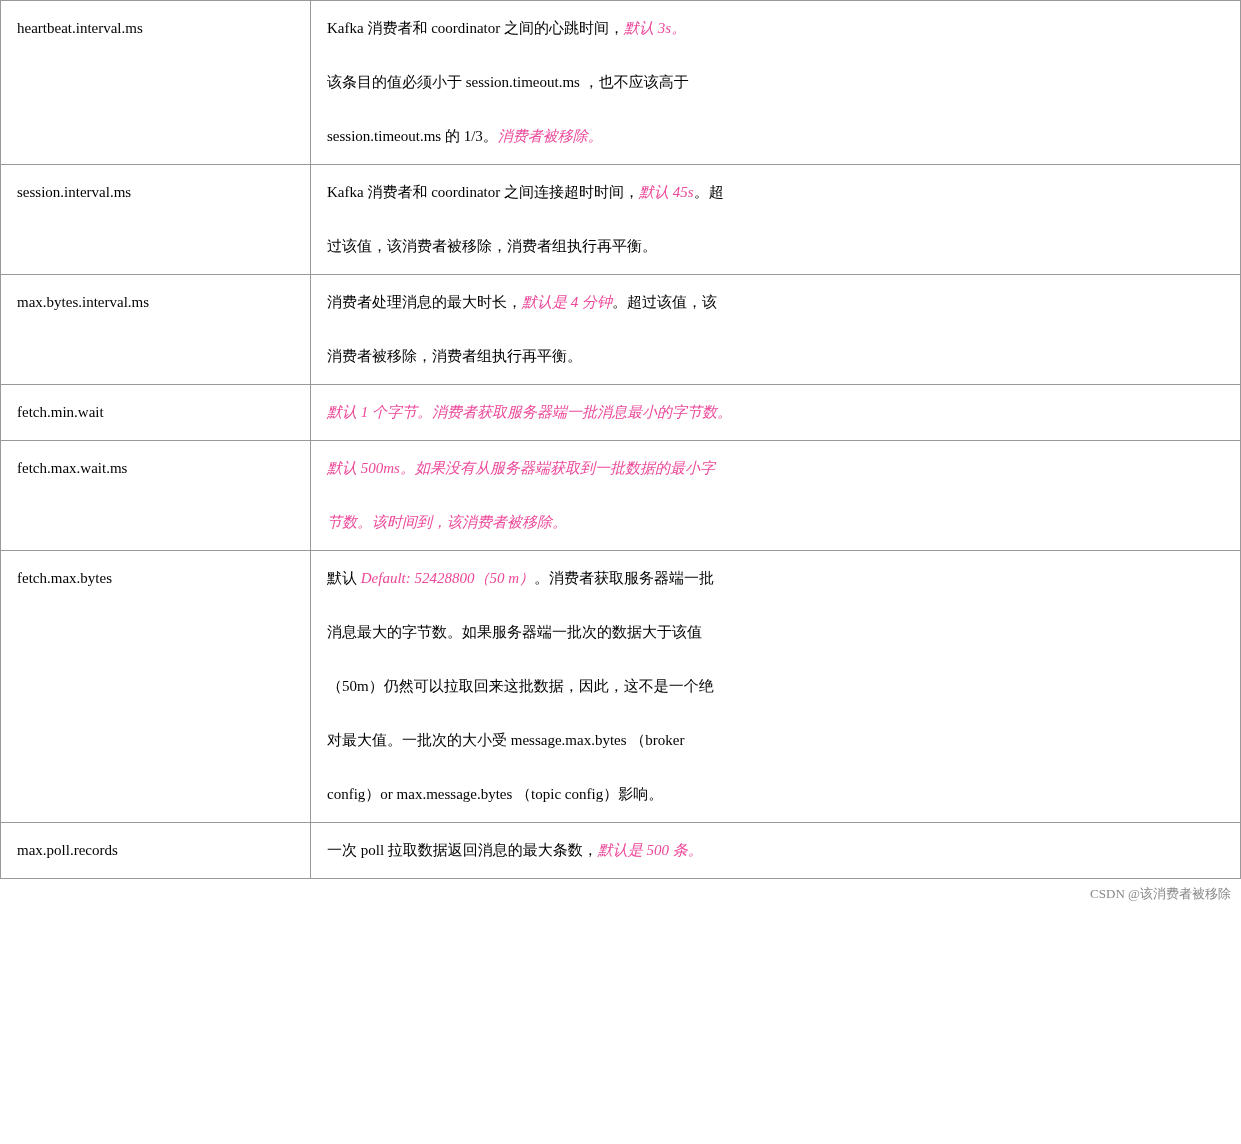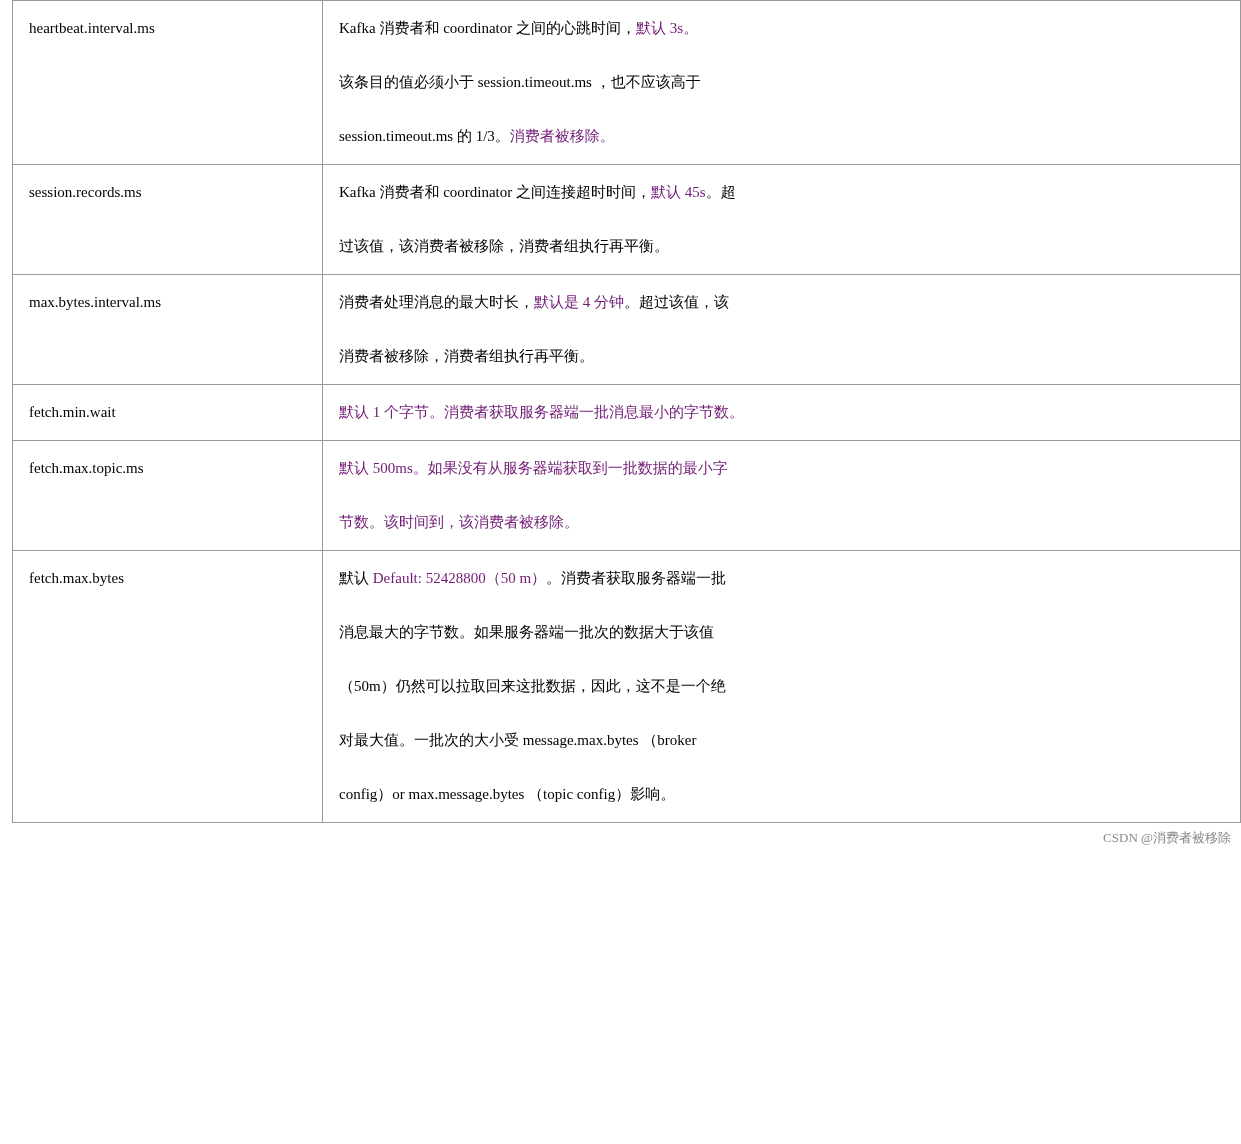--- a/index.html
+++ b/index.html
@@ -5,21 +5,20 @@
     * { box-sizing: border-box; margin: 0; padding: 0; }
     body {
       font-family: "SimSun", "宋体", "Microsoft YaHei", "微软雅黑", serif;
       font-size: 15px;
       background: #fff;
       color: #000;
     }
     .table-container {
       width: 1241px;
       border-collapse: collapse;
-      padding-left: 12px;
     }
     table {
       width: 100%;
       border-collapse: collapse;
     }
     td {
       border: 1px solid #999;
       vertical-align: top;
       padding: 14px 16px;
       line-height: 1.8;
@@ -28,55 +27,60 @@
       width: 310px;
       font-size: 15px;
       font-weight: normal;
       color: #000;
     }
     .col-val {
       font-size: 15px;
       color: #000;
     }
     .red {
-      color: #701a75;
+      color: #ec4899;
+      font-style: italic;
     }
     .footer-bar {
       text-align: right;
       font-size: 13px;
       color: #888;
       padding: 6px 10px 4px 0;
     }
   </style>
 </head>
 <body>
 
 <div class="table-container">
   <table>
     <tbody id="table-body">
     <tr>
           <td class="col-key">heartbeat.interval.ms</td>
           <td class="col-val">Kafka 消费者和 coordinator 之间的心跳时间，<span class="red">默认 3s。</span><br><br>该条目的值必须小于 session.timeout.ms ，也不应该高于<br><br>session.timeout.ms 的 1/3。<span class="red">消费者被移除。</span></td>
         </tr>
         <tr>
-          <td class="col-key">session.records.ms</td>
+          <td class="col-key">session.interval.ms</td>
           <td class="col-val">Kafka 消费者和 coordinator 之间连接超时时间，<span class="red">默认 45s</span>。超<br><br>过该值，该消费者被移除，消费者组执行再平衡。</td>
         </tr>
         <tr>
           <td class="col-key">max.bytes.interval.ms</td>
           <td class="col-val">消费者处理消息的最大时长，<span class="red">默认是 4 分钟</span>。超过该值，该<br><br>消费者被移除，消费者组执行再平衡。</td>
         </tr>
         <tr>
           <td class="col-key">fetch.min.wait</td>
           <td class="col-val"><span class="red">默认 1 个字节。消费者获取服务器端一批消息最小的字节数。</span></td>
         </tr>
         <tr>
-          <td class="col-key">fetch.max.topic.ms</td>
+          <td class="col-key">fetch.max.wait.ms</td>
           <td class="col-val"><span class="red">默认 500ms。如果没有从服务器端获取到一批数据的最小字</span><br><br><span class="red">节数。该时间到，该消费者被移除。</span></td>
         </tr>
         <tr>
           <td class="col-key">fetch.max.bytes</td>
           <td class="col-val">默认 <span class="red">Default: 52428800（50 m）</span>。消费者获取服务器端一批<br><br>消息最大的字节数。如果服务器端一批次的数据大于该值<br><br>（50m）仍然可以拉取回来这批数据，因此，这不是一个绝<br><br>对最大值。一批次的大小受 message.max.bytes （broker<br><br>config）or max.message.bytes （topic config）影响。</td>
         </tr>
+        <tr>
+          <td class="col-key">max.poll.records</td>
+          <td class="col-val">一次 poll 拉取数据返回消息的最大条数，<span class="red">默认是 500 条。</span></td>
+        </tr>
       </tbody>
   </table>
-  <div class="footer-bar">CSDN @消费者被移除</div>
+  <div class="footer-bar">CSDN @该消费者被移除</div>
 </div>
 
 </body></html>

